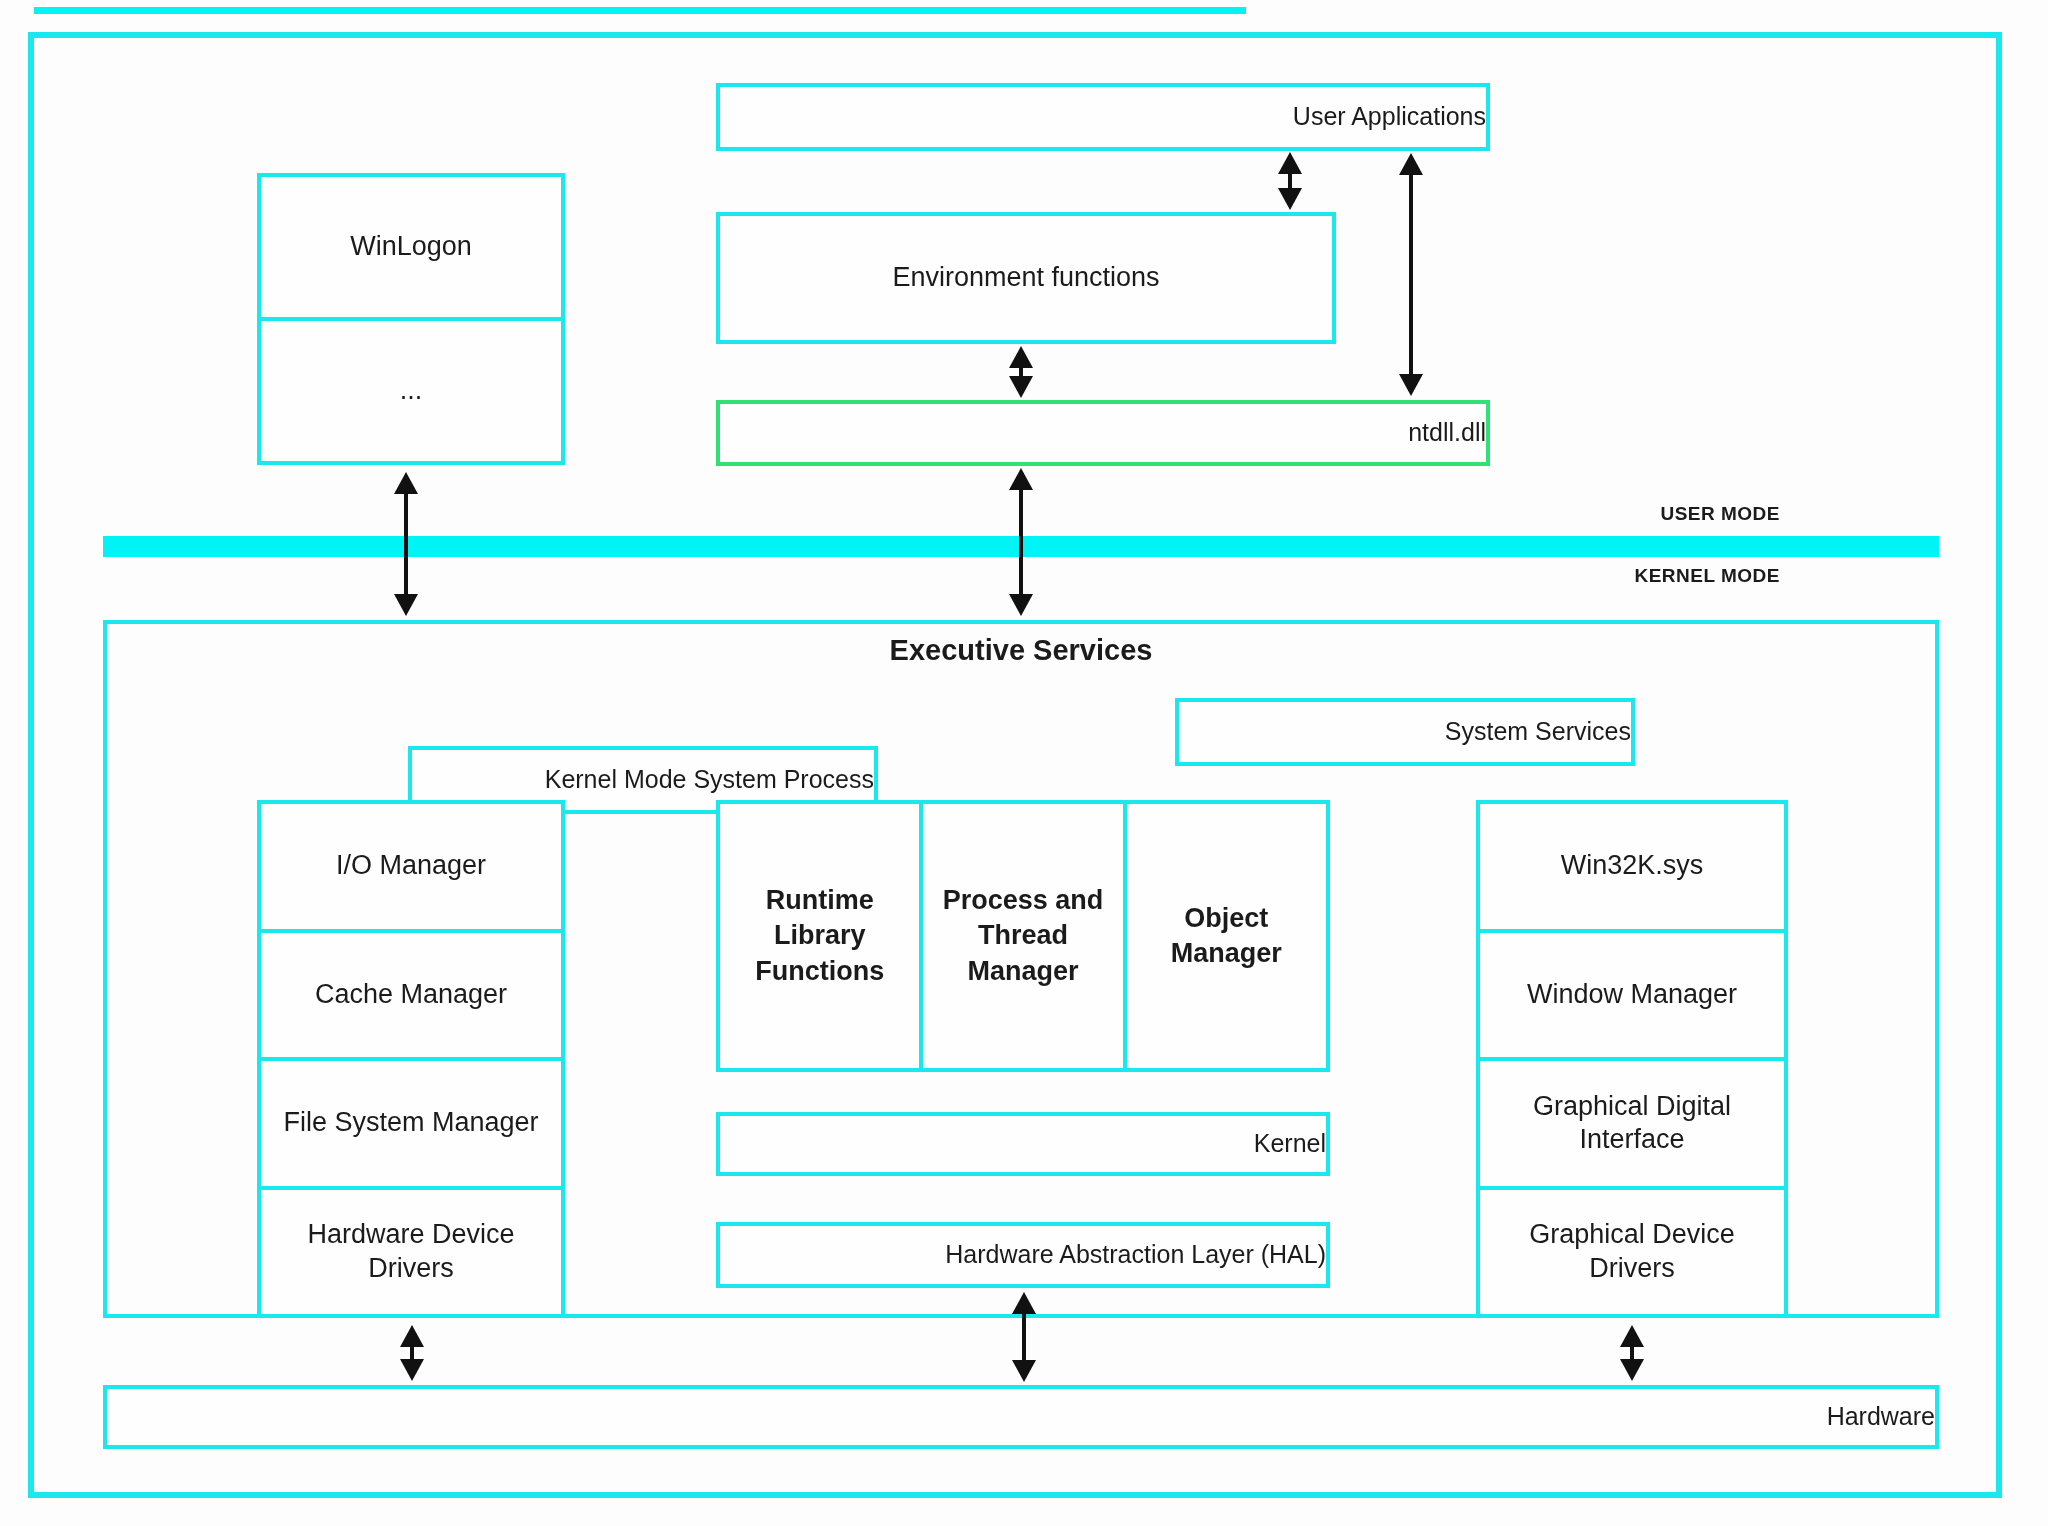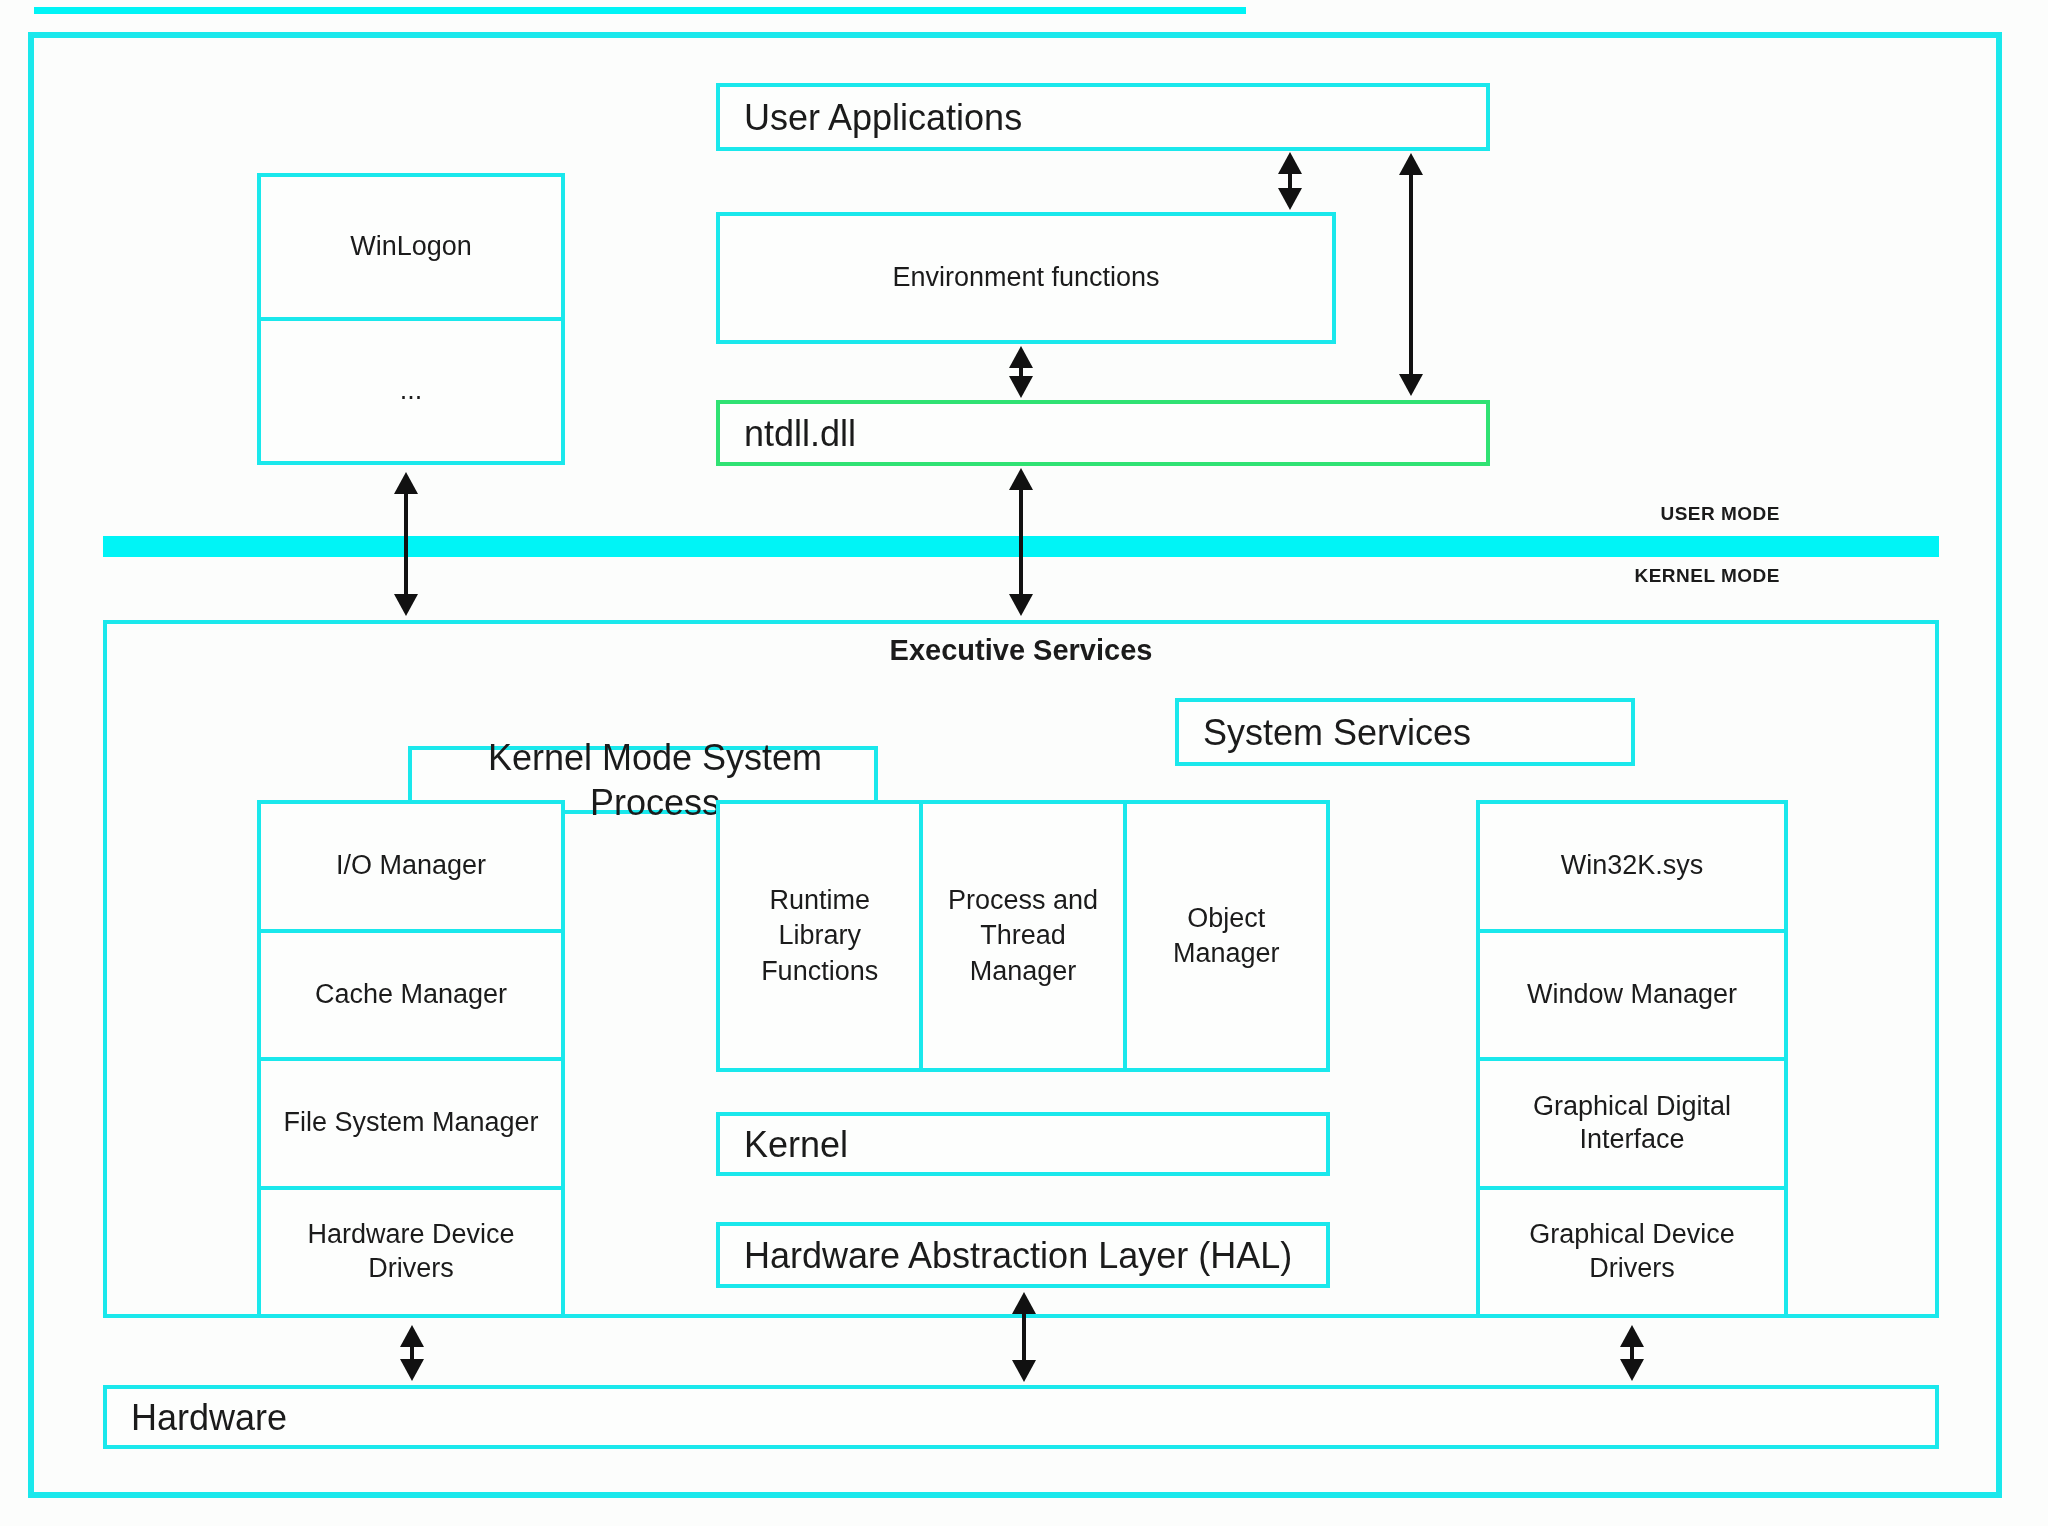--- a/index.html
+++ b/index.html
@@ -17,23 +17,23 @@
     background:#fcfdfc;
     font-family:"Liberation Sans", sans-serif;
     color:var(--ink);
     overflow:hidden;
   }
   .box{
     position:absolute;
     box-sizing:border-box;
     border:4px solid var(--cyan);
     background:var(--boxbg);
-    display:flex;align-items:center;justify-content:flex-start;
+    display:flex;align-items:center;justify-content:flex-end;
     text-align:center;
-    font-size:36px;line-height:1.25;padding-left:24px;
+    font-size:25px;line-height:1.25;
   }
   .box.green{border-color:var(--green);}
   .frame{
     position:absolute;box-sizing:border-box;
     border:6px solid var(--cyan);
     background:transparent;
   }
   .vstack{
     position:absolute;box-sizing:border-box;
     border:4px solid var(--cyan);
@@ -129,21 +129,21 @@
     <span>System Services</span>
   </div>
 
   <div class="vstack" style="left:257px;top:800px;width:308px;height:518px;">
     <div class="cell">I/O Manager</div>
     <div class="cell">Cache Manager</div>
     <div class="cell">File System Manager</div>
     <div class="cell">Hardware Device Drivers</div>
   </div>
 
-  <div class="hstack" style="left:716px;top:800px;width:614px;height:272px;">
+  <div class="hstack" style="left:716px;top:800px;width:614px;height:272px;font-weight:bold;">
     <div class="cell">Runtime Library Functions</div>
     <div class="cell">Process and Thread Manager</div>
     <div class="cell">Object Manager</div>
   </div>
 
   <div class="box" style="left:716px;top:1112px;width:614px;height:64px;">
     <span>Kernel</span>
   </div>
 
   <div class="box" style="left:716px;top:1222px;width:614px;height:66px;">

